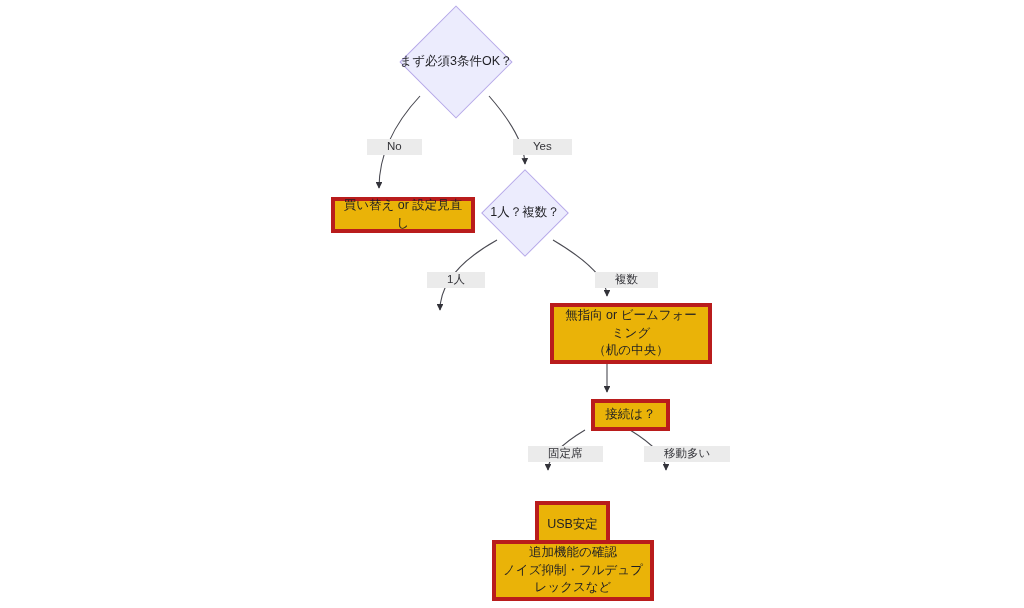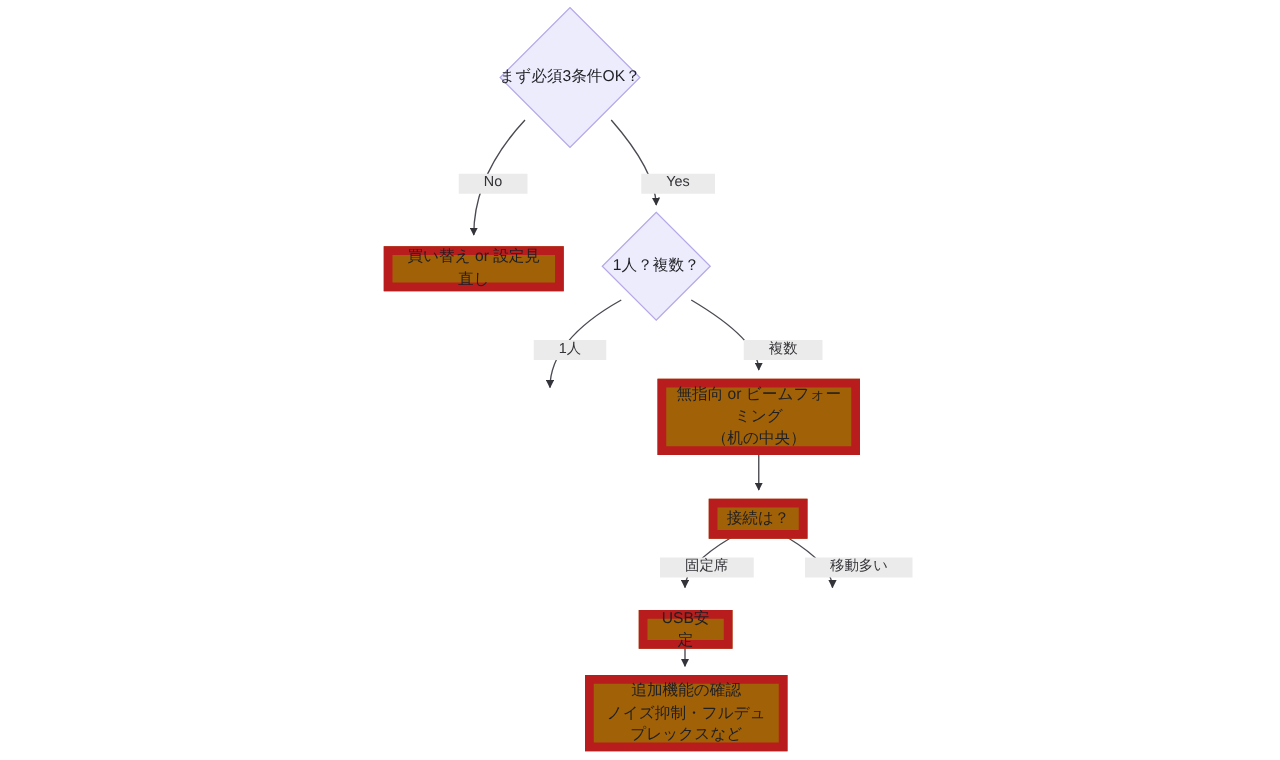--- a/index.html
+++ b/index.html
@@ -21,30 +21,31 @@
     position: absolute;
     left: 0;
     top: 0;
     width: 1024px;
     height: 608px;
     pointer-events: none;
   }
   .node {
     position: absolute;
     box-sizing: border-box;
-    background: #a16207;
-    border: 7px solid #b91c1c;
+    background: #eab308;
+    border: 4px solid #b91c1c;
     display: flex;
     align-items: center;
     justify-content: center;
     text-align: center;
     color: #1f1f24;
     font-size: 12.5px;
     line-height: 1.42;
     z-index: 2;
+    margin-left: 24px;
   }
   .node-label {
     display: block;
     white-space: pre-line;
     padding: 0 6px;
   }
   .diamond-wrap {
     position: absolute;
     z-index: 2;
   }
@@ -131,21 +132,21 @@
 
   <div class="node" style="left:526px; top:303px; width:162px; height:61px;">
     <span class="node-label">無指向 or ビームフォーミング
 （机の中央）</span>
   </div>
 
   <div class="node" style="left:567px; top:399px; width:79px; height:32px;">
     <span class="node-label">接続は？</span>
   </div>
 
-  <div class="node" style="left:511px; top:488px; width:75px; height:31px;">
+  <div class="node" style="left:511px; top:501px; width:75px; height:48px;">
     <span class="node-label">USB安定</span>
   </div>
 
 
   <div class="node" style="left:468px; top:540px; width:162px; height:61px;">
     <span class="node-label">追加機能の確認
 ノイズ抑制・フルデュプレックスなど</span>
   </div>
 
   <div class="edge-label" style="left:367px; top:139px;">No</div>

